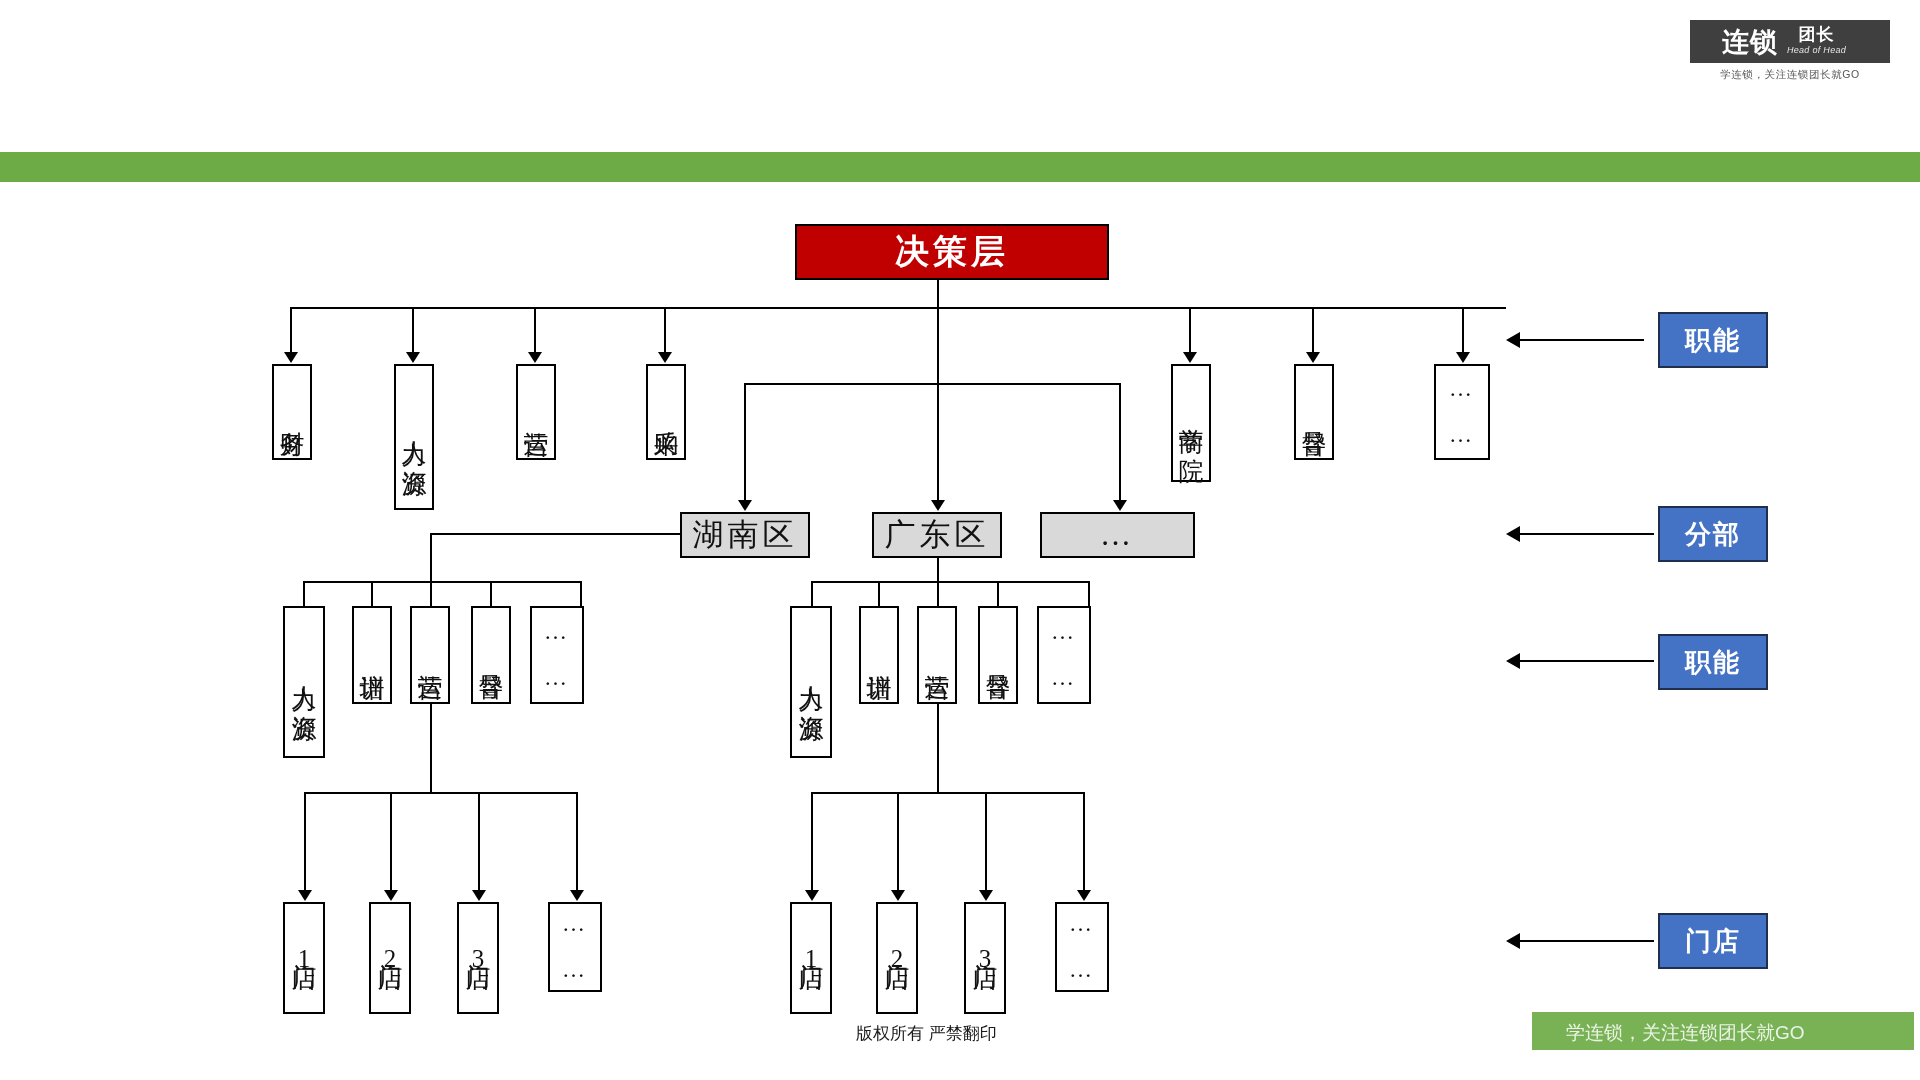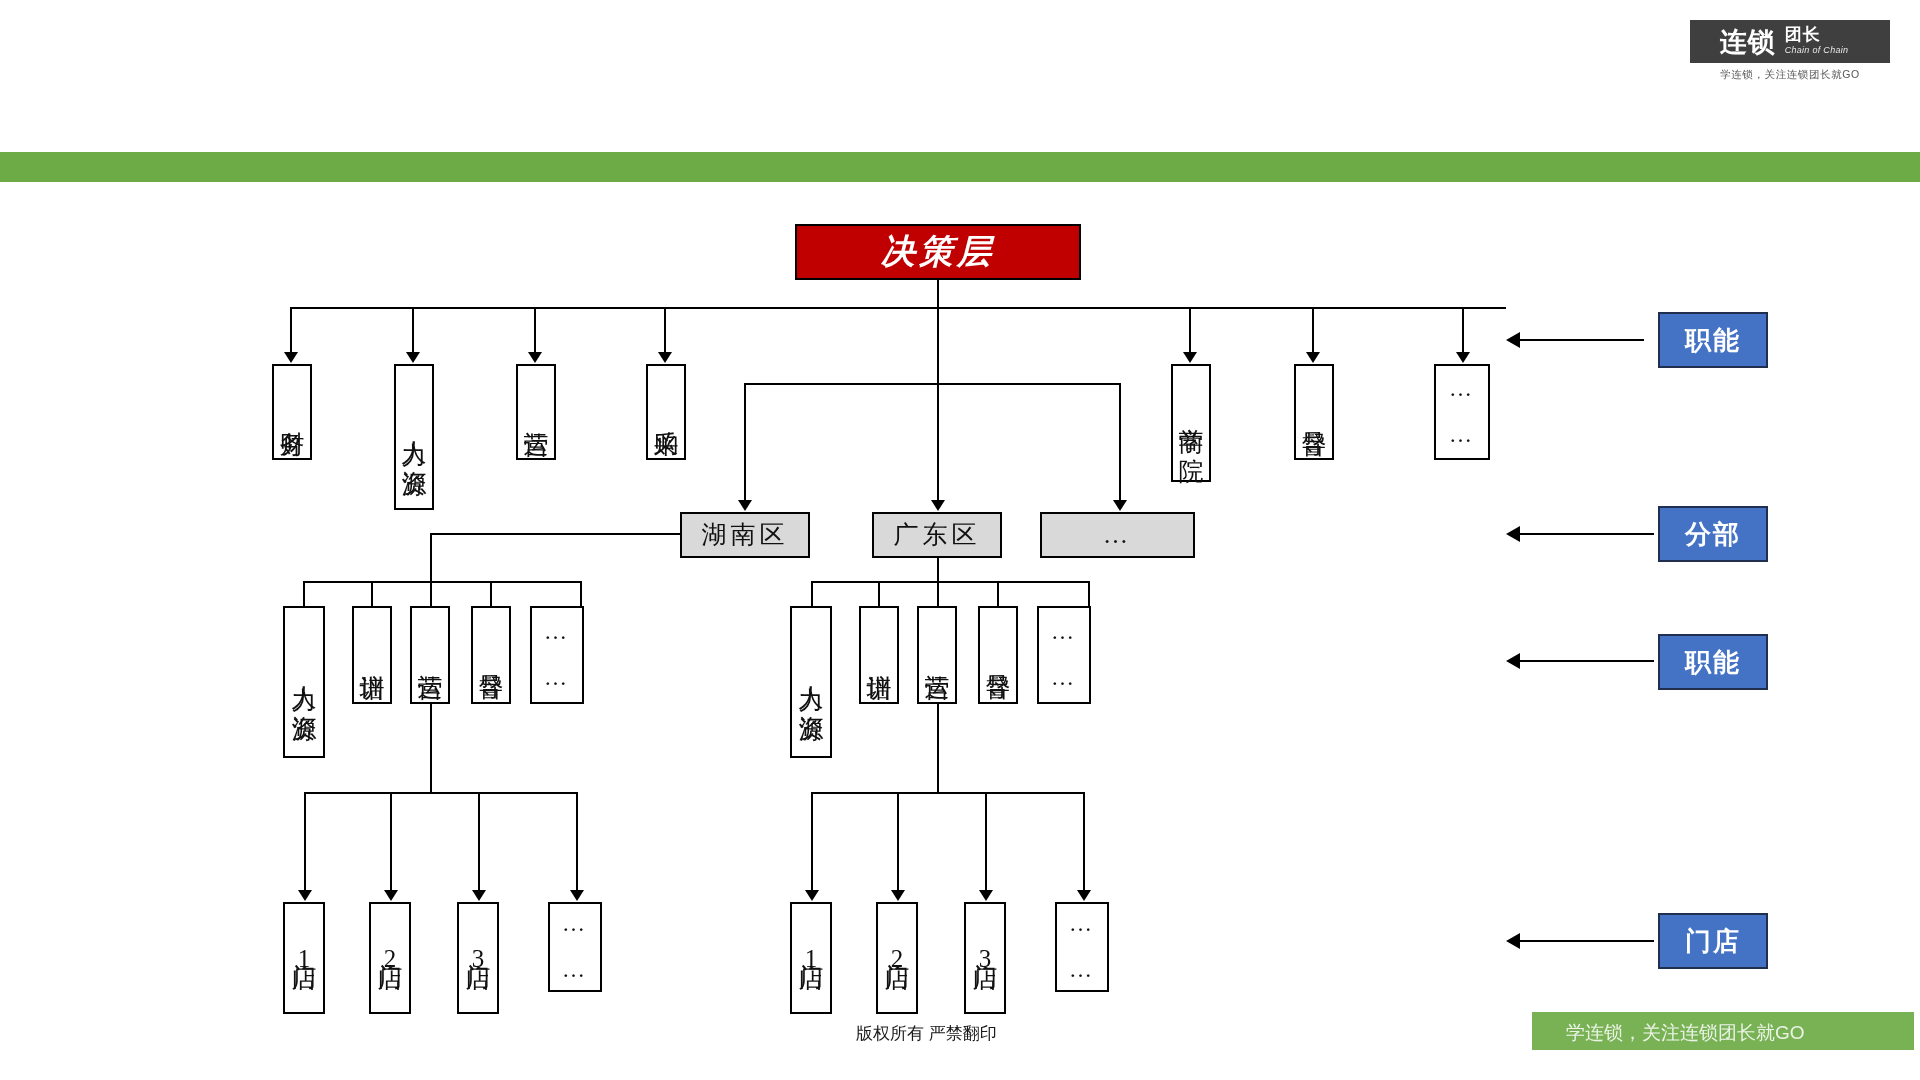--- a/index.html
+++ b/index.html
@@ -22,21 +22,21 @@
     width: 1920px; height: 30px; background: #6cab46;
   }
 
   
   .logo-wrap { position: absolute; left: 1690px; top: 20px; width: 200px; }
   .logo-box {
     background: #3f3f3f; padding: 6px 24px 7px 12px;
     display: flex; align-items: flex-end; justify-content: center; gap: 9px;
   }
   .logo-main { color: #ffffff; font-size: 27px; font-weight: bold; line-height: 1; letter-spacing: 1px; }
-  .logo-sub-wrap { display: flex; flex-direction: column; align-items: flex-start; }
+  .logo-sub-wrap { display: flex; flex-direction: column; align-items: center; }
   .logo-sub { color: #ffffff; font-size: 17px; font-weight: bold; line-height: 1.05; letter-spacing: 1px; }
   .logo-en { color: #e8e8e8; font-size: 9px; font-style: italic; line-height: 1.4; letter-spacing: .3px; }
   .logo-tag {
     margin-top: 5px; text-align: center; color: #555555;
     font-size: 10.5px; letter-spacing: .6px; white-space: nowrap;
   }
 
   
   .node {
     position: absolute;
@@ -54,21 +54,21 @@
     letter-spacing: 1px; line-height: 1;
   }
 
   .node.root {
     background: #c00000; border: 2px solid #000000;
     color: #ffffff; font-weight: bold; font-size: 34px;
     font-family: "Liberation Sans", "DejaVu Sans", sans-serif;
     letter-spacing: 4px;
   }
   .node.division {
-    background: #d9d9d9; border: 2px solid #000000; font-size: 25px; letter-spacing: 4px;
+    background: #d9d9d9; border: 2px solid #000000; font-size: 31px; letter-spacing: 4px;
   }
   .node.dots { font-size: 23px; letter-spacing: 3px; }
   .node.dots .txt { line-height: 2.0; }
 
   
   .legend-chip {
     position: absolute; background: #4472c4; border: 2px solid #1f2f4d;
     color: #ffffff; font-weight: bold; font-size: 26px; letter-spacing: 2px;
     display: flex; align-items: center; justify-content: center;
   }
@@ -112,27 +112,27 @@
 
 <div id="root">
 
   <div class="green-bar"></div>
 
   <div class="logo-wrap">
     <div class="logo-box">
       <span class="logo-main">连锁</span>
       <span class="logo-sub-wrap">
         <span class="logo-sub">团长</span>
-        <span class="logo-en">Chain of Chain</span>
+        <span class="logo-en">Head of Head</span>
       </span>
     </div>
     <div class="logo-tag">学连锁，关注连锁团长就GO</div>
   </div>
 
-  <div class="node root" style="left:795px; top:224px; width:286px; height:56px;font-style:italic;">
+  <div class="node root" style="left:795px; top:224px; width:314px; height:56px;">
     <span class="txt">决策层</span>
   </div>
 
   <div class="vline" style="left:937px; top:280px; height:98px;"></div>
 
   <div class="hline" style="left:291px; top:307px; width:1215px;"></div>
 
   <div class="vline" style="left:290px; top:307px; height:48px;"></div>
   <div class="arrow-down" style="left:284px; top:352px;"></div>
 

